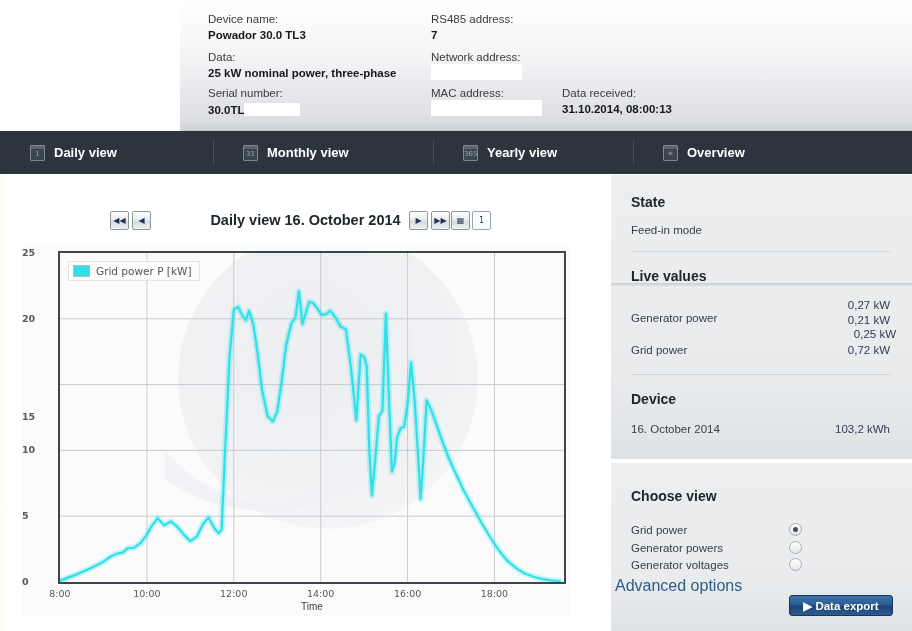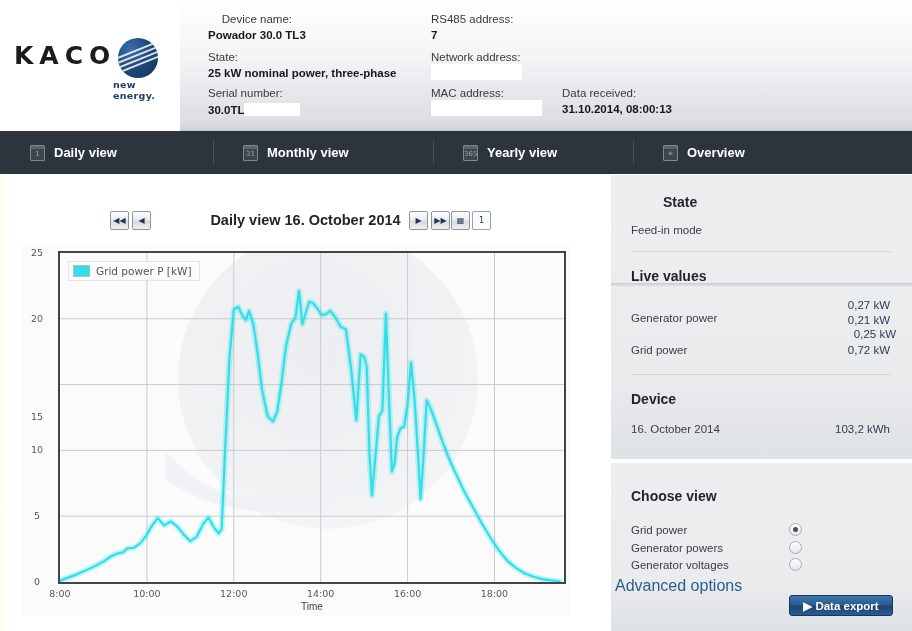--- a/index.html
+++ b/index.html
@@ -250,24 +250,25 @@
     display: block;
     border: 9px solid #f0f1f4;
     border-radius: 50%;
     opacity: .85;
   }
 
   .ytick {
     position: absolute;
     right: 0;
     width: 30px;
-    text-align: center;
+    text-align: left;
     font-size: 9.5px;
     color: #55585c;
     font-family: "DejaVu Sans", sans-serif;
+    font-weight: bold;
   }
   .xtick {
     position: absolute;
     width: 60px;
     text-align: center;
     font-size: 9.5px;
     color: #55585c;
     font-family: "DejaVu Sans", sans-serif;
   }
   .xaxis-label {
@@ -389,38 +390,28 @@
     box-sizing: border-box;
     cursor: pointer;
   }
 </style>
 </head>
 <body>
 
 <div class="header">
   <div class="header-band"></div>
 
-  <div class="logo-area">
-    <div class="logo-kaco">KACO</div>
-    <div class="logo-globe">
-      <span style="top:10px;"></span>
-      <span style="top:15px;"></span>
-      <span style="top:20px;"></span>
-      <span style="top:25px;"></span>
-    </div>
-    <div class="logo-tag">new energy.</div>
-  </div>
-
-  <div class="field" style="left:208px; top:13px;text-align:center;">
+
+  <div class="field" style="left:208px; top:13px;">
     <div class="lbl">Device name:</div>
     <div class="val">Powador 30.0 TL3</div>
   </div>
 
   <div class="field" style="left:208px; top:51px;">
-    <div class="lbl">State:</div>
+    <div class="lbl">Data:</div>
     <div class="val">25 kW nominal power, three-phase</div>
   </div>
 
   <div class="field" style="left:208px; top:87px;">
     <div class="lbl">Serial number:</div>
     <div class="val"><span>30.0TL</span><span class="redact" style="width:56px;"></span></div>
   </div>
 
   <div class="field" style="left:431px; top:13px;">
     <div class="lbl">RS485 address:</div>
@@ -528,21 +519,21 @@
       </div>
     <div class="xaxis-label">Time</div>
   </div>
 </div>
 
 <div class="left-fade"></div>
 
 <div class="sidebar">
 
   <div class="panel panel-top">
-    <div class="sec-title" style="top:19px;margin-left:32px;">State</div>
+    <div class="sec-title" style="top:19px;">State</div>
     <div class="row-label" style="top:49px;">Feed-in mode</div>
 
     <div class="divider" style="top:76px;"></div>
 
     <div class="sec-title" style="top:93px;">Live values</div>
 
     <div class="row-label" style="top:137px;">Generator power</div>
     <div class="row-value" style="top:124px;">0,27 kW</div>
     <div class="row-value" style="top:139px;">0,21 kW</div>
     <div class="row-value" style="top:153px; right:16px;">0,25 kW</div>

